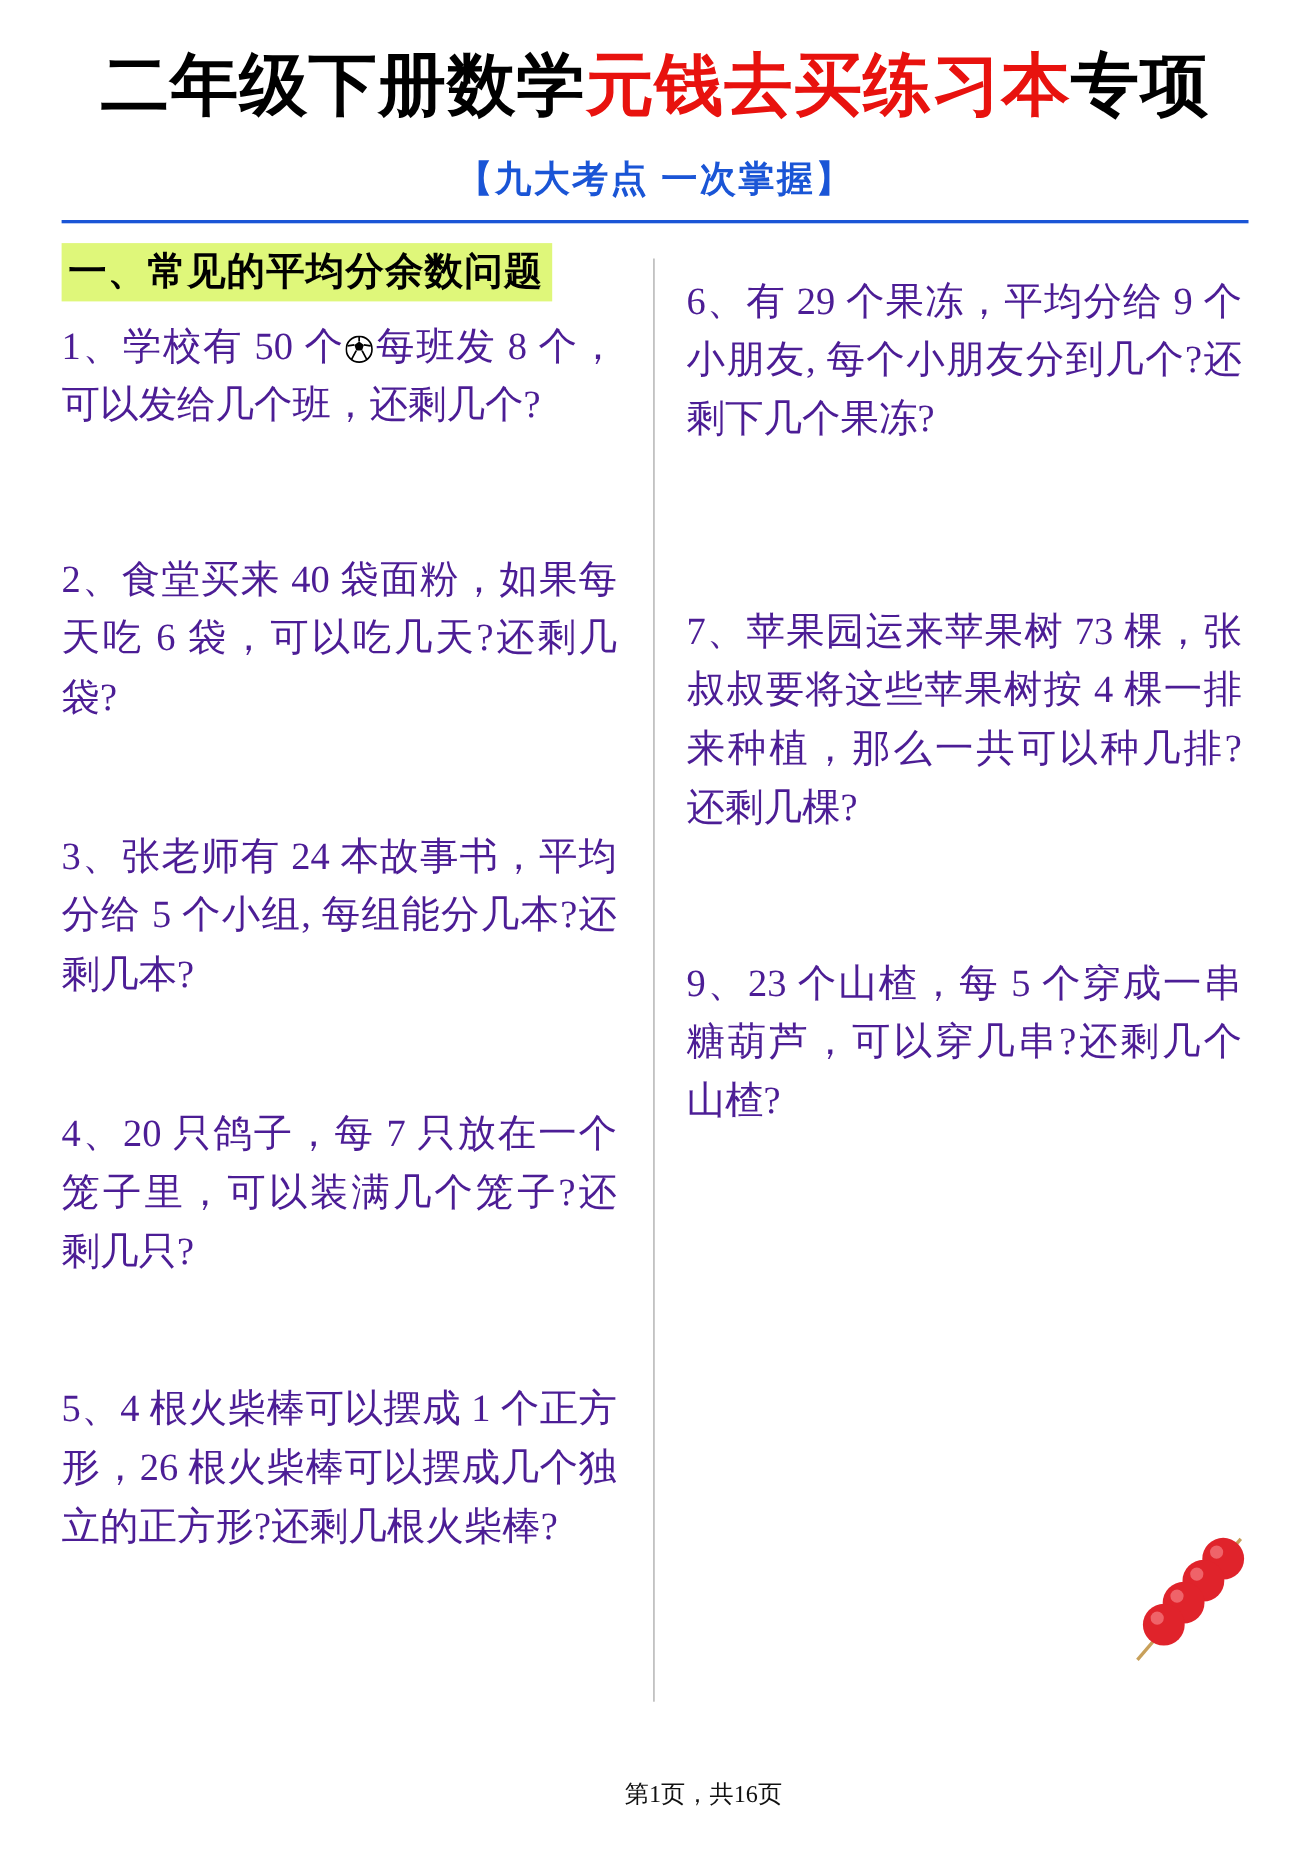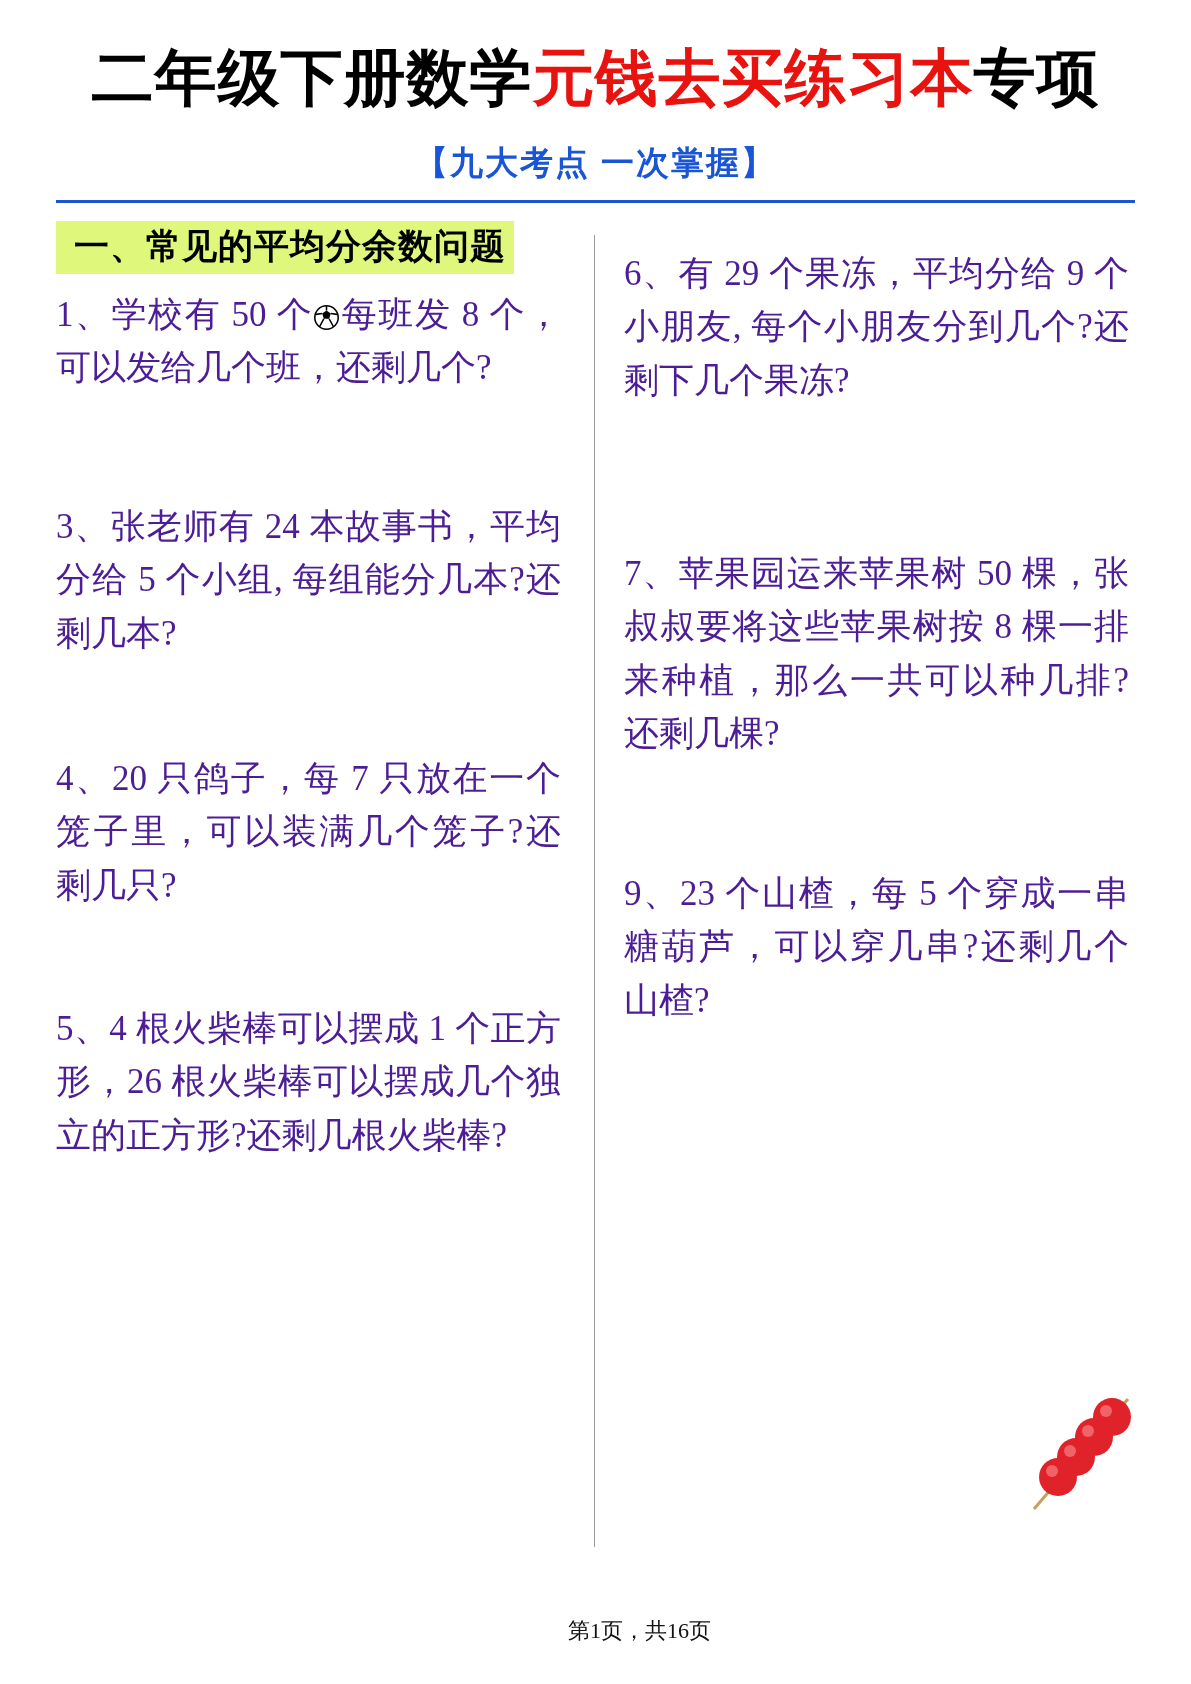--- a/index.html
+++ b/index.html
@@ -72,21 +72,21 @@
     border-left: 1px solid #9a9a9a;
   }
   
   .section-heading {
     font-family: "Liberation Sans", "DejaVu Sans", sans-serif;
     font-weight: bold;
     font-size: 35px;
     color: #000000;
     display: inline-block;
     background: #dff77a;
-    padding: 2px 8px 4px 18px;
+    padding: 2px 8px 4px 6px;
     letter-spacing: 1px;
     white-space: nowrap;
   }
   
   .q {
     font-size: 35px;
     line-height: 1.52;
     text-align: justify;
     text-justify: inter-ideograph;
     color: #4c1d95;
@@ -143,34 +143,35 @@
       </div>
 
       <div class="q" style="margin-top:14px; height:212px;">
         <span>1、学校有 50 个</span><span class="soccer"><svg viewBox="0 0 32 32" width="25" height="25">
               <circle cx="16" cy="16" r="15" fill="#ffffff" stroke="#000" stroke-width="2"></circle>
               <polygon points="16,7 21.5,11 19.4,17.6 12.6,17.6 10.5,11" fill="#000"></polygon>
               <path d="M16 1.5 L16 7 M2.5 12 L10.5 11 M29.5 12 L21.5 11 M7 28 L12.6 17.6 M25 28 L19.4 17.6" stroke="#000" stroke-width="2" fill="none"></path>
             </svg></span><span>每班发 8 个，可以发给几个班，还剩几个?</span>
       </div>
 
+      <div class="q" style="height:252px;">2、食堂买来 40 袋面粉，如果每天吃 6 袋，可以吃几天?还剩几袋?</div>
 
       <div class="q" style="height:252px;">3、张老师有 24 本故事书，平均分给 5 个小组, 每组能分几本?还剩几本?</div>
 
       <div class="q" style="height:250px;">4、20 只鸽子，每 7 只放在一个笼子里，可以装满几个笼子?还剩几只?</div>
 
       <div class="q" style="height:160px;">5、4 根火柴棒可以摆成 1 个正方形，26 根火柴棒可以摆成几个独立的正方形?还剩几根火柴棒?</div>
 
     </div>
 
     <div class="col col-right">
 
       <div class="q" style="margin-top:26px; height:300px;">6、有 29 个果冻，平均分给 9 个小朋友, 每个小朋友分到几个?还剩下几个果冻?</div>
 
-      <div class="q" style="height:320px;">7、苹果园运来苹果树 50 棵，张叔叔要将这些苹果树按 8 棵一排来种植，那么一共可以种几排?还剩几棵?</div>
+      <div class="q" style="height:320px;">7、苹果园运来苹果树 73 棵，张叔叔要将这些苹果树按 4 棵一排来种植，那么一共可以种几排?还剩几棵?</div>
 
 
       <div class="q" style="height:120px;">9、23 个山楂，每 5 个穿成一串糖葫芦，可以穿几串?还剩几个山楂?</div>
 
       <div class="hawthorn">
         <svg viewBox="0 0 130 150" width="130" height="150">
           <line x1="18" y1="128" x2="112" y2="18" stroke="#c8a05a" stroke-width="3"></line>
           <g>
             <circle cx="96" cy="36" r="19" fill="#e0232b"></circle>
             <circle cx="90" cy="30" r="6" fill="#f47a7f" opacity="0.75"></circle>

